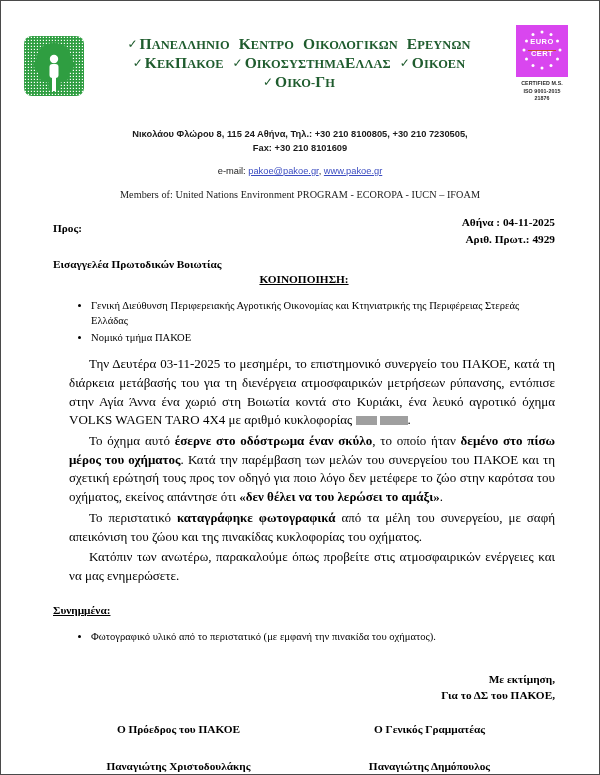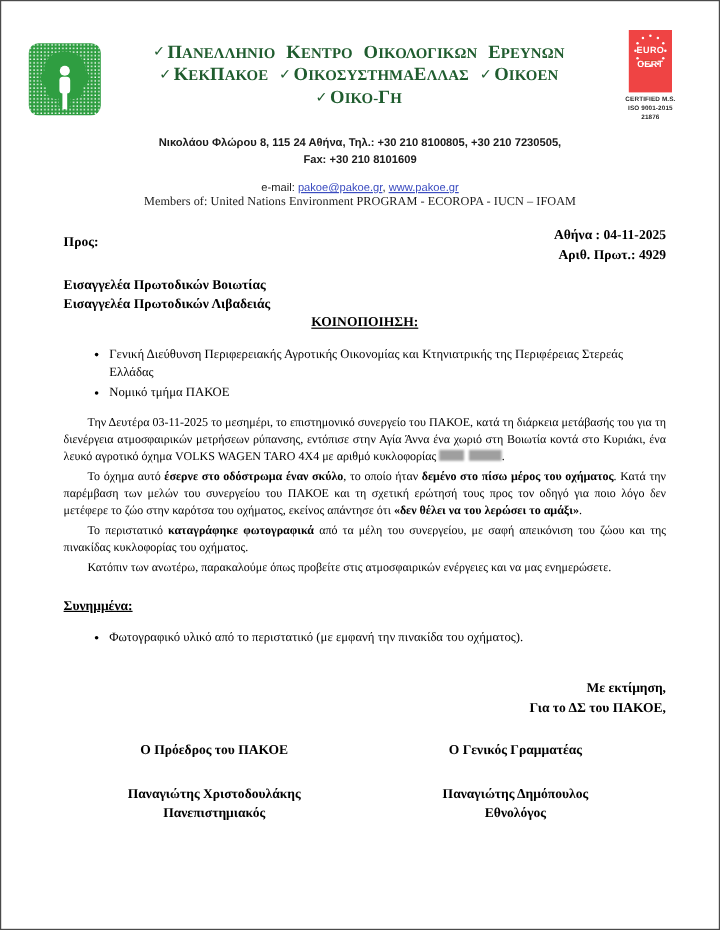--- a/index.html
+++ b/index.html
@@ -59,24 +59,24 @@
   .sc .rest { font-size: 0.80em; }
   .gap { display: inline-block; width: 9px; }
 
   .cert-wrap {
     width: 78px;
     flex: 0 0 78px;
     text-align: center;
     padding-top: 2px;
   }
   .cert-badge {
-    width: 36px;
+    width: 52px;
     height: 52px;
     margin: 0 auto;
-    background: #ef4444;
+    background: #d946ef;
     position: relative;
   }
   .cert-stars {
     position: absolute;
     inset: 0;
   }
   .cert-txt {
     position: absolute;
     left: 0; right: 0;
     top: 13px;
@@ -106,40 +106,40 @@
   }
 
   
   .contact {
     text-align: center;
     font-family: "Liberation Sans", sans-serif;
     font-size: 9.3px;
     font-weight: bold;
     color: #1a1a1a;
     line-height: 1.52;
-    margin-top: 9px;
+    margin-top: 24px;
     padding: 0 30px;
   }
   .email-line {
     text-align: center;
     font-family: "Liberation Sans", sans-serif;
     font-size: 9.3px;
     color: #1a1a1a;
     margin-top: 11px;
   }
   .email-line a {
     color: #3b4cc0;
     text-decoration: underline;
   }
   .members {
     text-align: center;
     font-family: "Liberation Serif", serif;
     font-size: 10.2px;
     color: #1a1a1a;
-    margin-top: 2px;
+    margin-top: 13px;
     letter-spacing: .05px;
   }
 
   
   .body-area {
     padding: 0 44px 0 52px;
     box-sizing: border-box;
     margin-top: 14px;
   }
   .meta-right {
@@ -170,25 +170,26 @@
     margin: 13px 0 0 0;
     padding-left: 38px;
     list-style: disc;
   }
   ul.bullets li {
     font-size: 10.6px;
     line-height: 1.42;
     margin-bottom: 2px;
   }
   .para {
-    font-size: 10px;
+    font-size: 13px;
     line-height: 1.44;
     text-align: justify;
     text-indent: 20px;
     margin-top: 10px;
+    margin-left: 16px;
   }
   .para.tight { margin-top: 2px; }
   .para b { font-weight: bold; }
   .redact {
     display: inline-block;
     width: 52px;
     height: 9px;
     background: linear-gradient(90deg,#8f8f8f 0 40%, #ffffff 40% 47%, #8f8f8f 47% 100%);
     vertical-align: -1px;
     filter: blur(0.7px);
@@ -318,21 +319,20 @@
 
     <div class="meta-right">
       <div>Αθήνα : 04-11-2025</div>
       <div>Αριθ. Πρωτ.: 4929</div>
     </div>
 
     <div class="pros">Προς:</div>
 
     <div class="recipients">
       <div>Εισαγγελέα Πρωτοδικών Βοιωτίας</div>
-      <div>Εισαγγελέα Πρωτοδικών Λιβαδειάς</div>
     </div>
     <div class="koinop">ΚΟΙΝΟΠΟΙΗΣΗ:</div>
 
     <ul class="bullets">
       <li>Γενική Διεύθυνση Περιφερειακής Αγροτικής Οικονομίας και Κτηνιατρικής της Περιφέρειας Στερεάς Ελλάδας</li>
       <li>Νομικό τμήμα ΠΑΚΟΕ</li>
     </ul>
 
     <div class="para"><span>Την Δευτέρα 03-11-2025 το μεσημέρι, το επιστημονικό συνεργείο του ΠΑΚΟΕ, κατά τη διάρκεια μετάβασής του για τη διενέργεια ατμοσφαιρικών μετρήσεων ρύπανσης, εντόπισε στην Αγία Άννα ένα χωριό στη Βοιωτία κοντά στο Κυριάκι, ένα λευκό αγροτικό όχημα VOLKS WAGEN TARO 4X4 με αριθμό κυκλοφορίας</span> <span class="redact" title=""></span><span>.</span></div>
 

